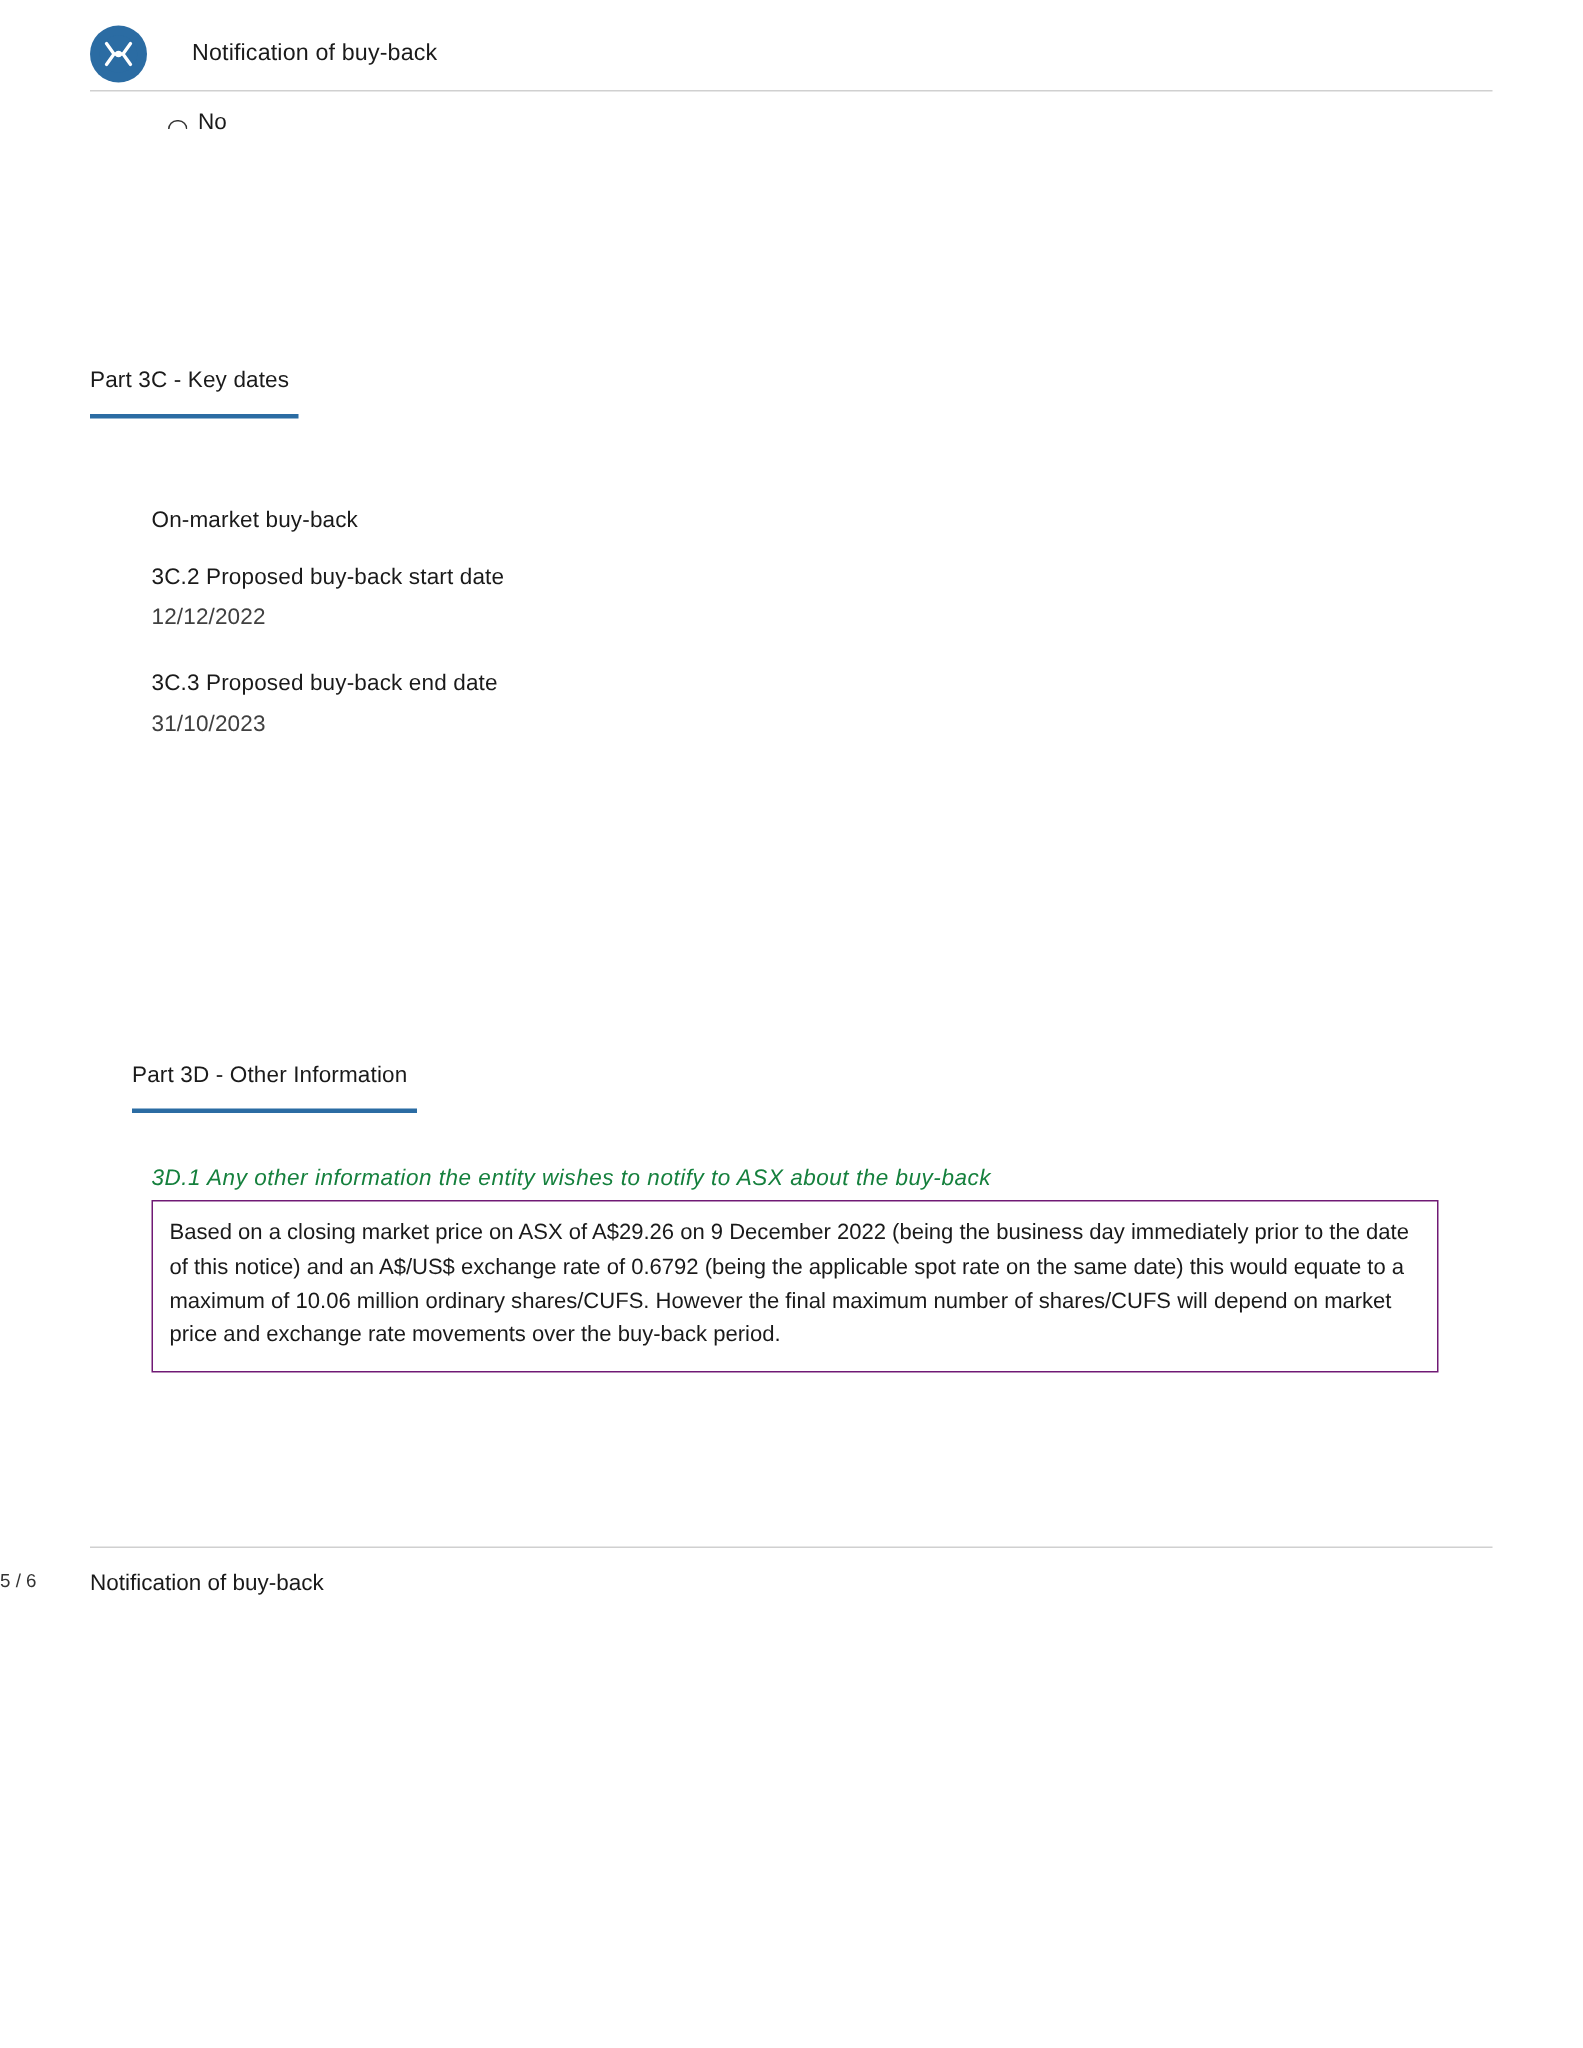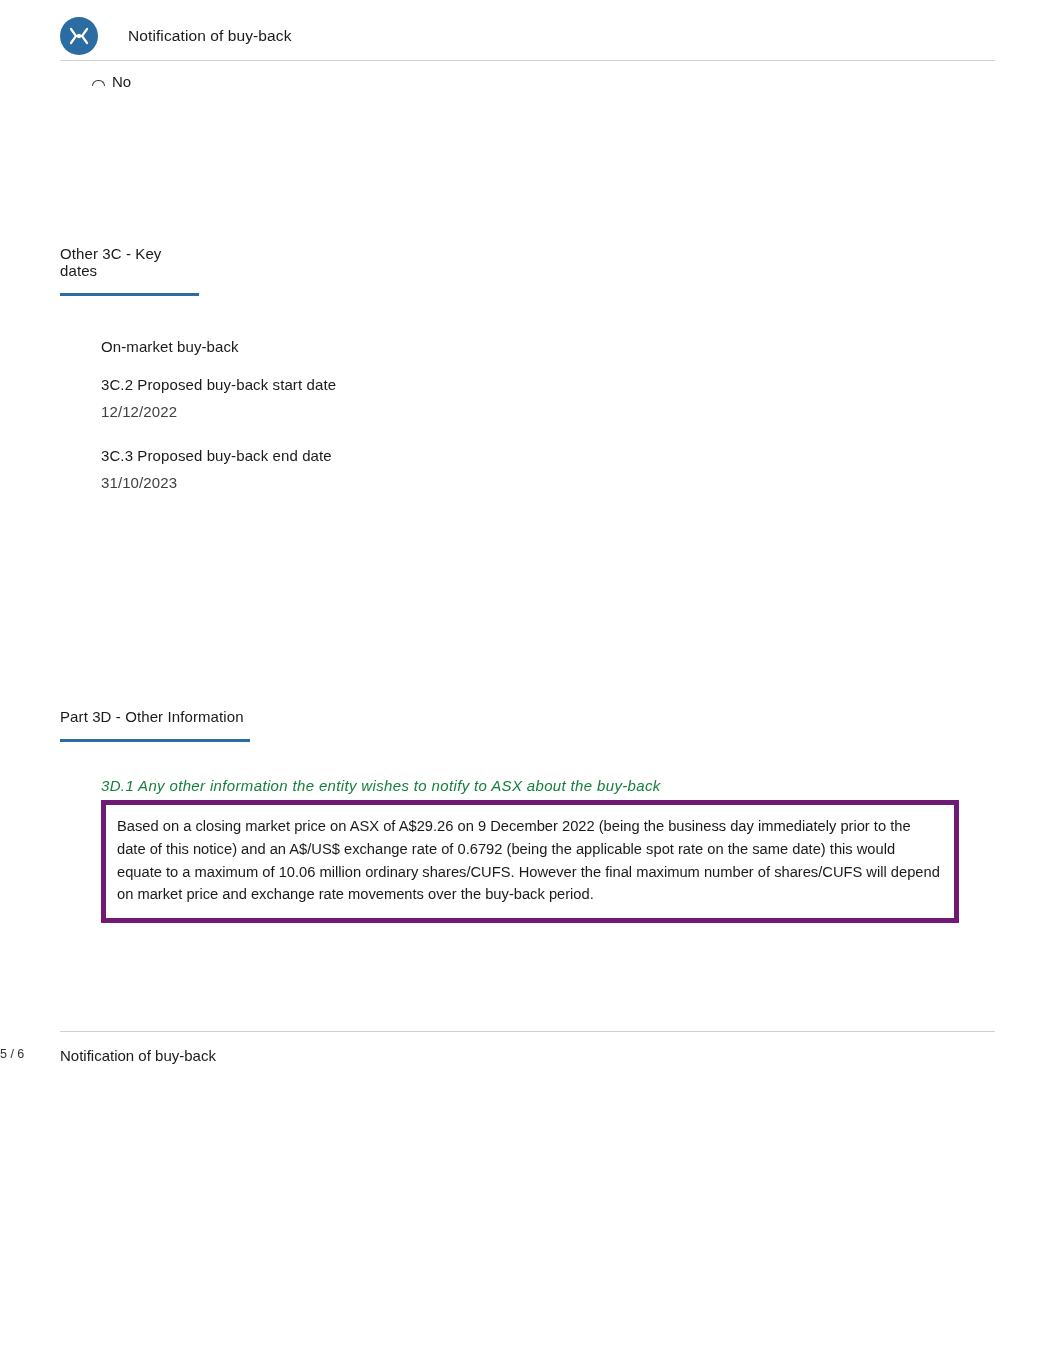--- a/index.html
+++ b/index.html
@@ -56,21 +56,21 @@
     left: 60px;
     right: 60px;
     height: 1px;
     background: #d0d0d0;
   }
 
   
   .radio-line {
     position: absolute;
     top: 68px;
-    left: 92px;
+    left: 112px;
     display: flex;
     align-items: flex-end;
   }
   .radio-mark {
     width: 13px;
     height: 13px;
     position: relative;
     margin-top: 2px;
     flex: 0 0 auto;
   }
@@ -132,21 +132,21 @@
     font-style: italic;
   }
 
   
   .textbox {
     position: absolute;
     left: 101px;
     top: 800px;
     width: 858px;
     box-sizing: border-box;
-    border: 5px solid #701a75;
+    border: 1px solid #701a75;
     background: #ffffff;
     padding: 10px 11px 12px 11px;
     font-size: 14.7px;
     line-height: 22.8px;
     color: #1a1a1a;
   }
 
   
   .footer-rule {
     position: absolute;
@@ -189,39 +189,39 @@
     <div class="header-title">Notification of buy-back</div>
   </div>
   <div class="header-rule"></div>
 
   <div class="radio-line">
     <span class="radio-mark"></span>
     <span class="radio-label">No</span>
   </div>
 
   <div class="section" style="top: 245px; width: 139px;">
-    <div class="section-title">Other 3C - Key dates</div>
+    <div class="section-title">Part 3C - Key dates</div>
     <div class="section-underline"></div>
   </div>
 
   <div class="field-block" style="top: 338px;">
     <div class="field-heading">On-market buy-back</div>
   </div>
 
   <div class="field-block" style="top: 376px;">
     <div class="field-heading">3C.2 Proposed buy-back start date</div>
     <div class="field-value">12/12/2022</div>
   </div>
 
   <div class="field-block" style="top: 447px;">
     <div class="field-heading">3C.3 Proposed buy-back end date</div>
     <div class="field-value">31/10/2023</div>
   </div>
 
-  <div class="section" style="top: 708px; width: 190px;">
+  <div class="section" style="top: 708px; width: 190px; margin-left: 28px;">
     <div class="section-title">Part 3D - Other Information</div>
     <div class="section-underline"></div>
   </div>
 
   <div class="field-block" style="top: 777px;">
     <div class="spaced-heading">3D.1 Any other information the entity wishes to notify to ASX about the buy-back</div>
   </div>
 
   <div class="textbox">Based on a closing market price on ASX of A$29.26 on 9 December 2022 (being the business day immediately prior to the date of this notice) and an A$/US$ exchange rate of 0.6792 (being the applicable spot rate on the same date) this would equate to a maximum of 10.06 million ordinary shares/CUFS. However the final maximum number of shares/CUFS will depend on market price and exchange rate movements over the buy-back period.</div>
 

